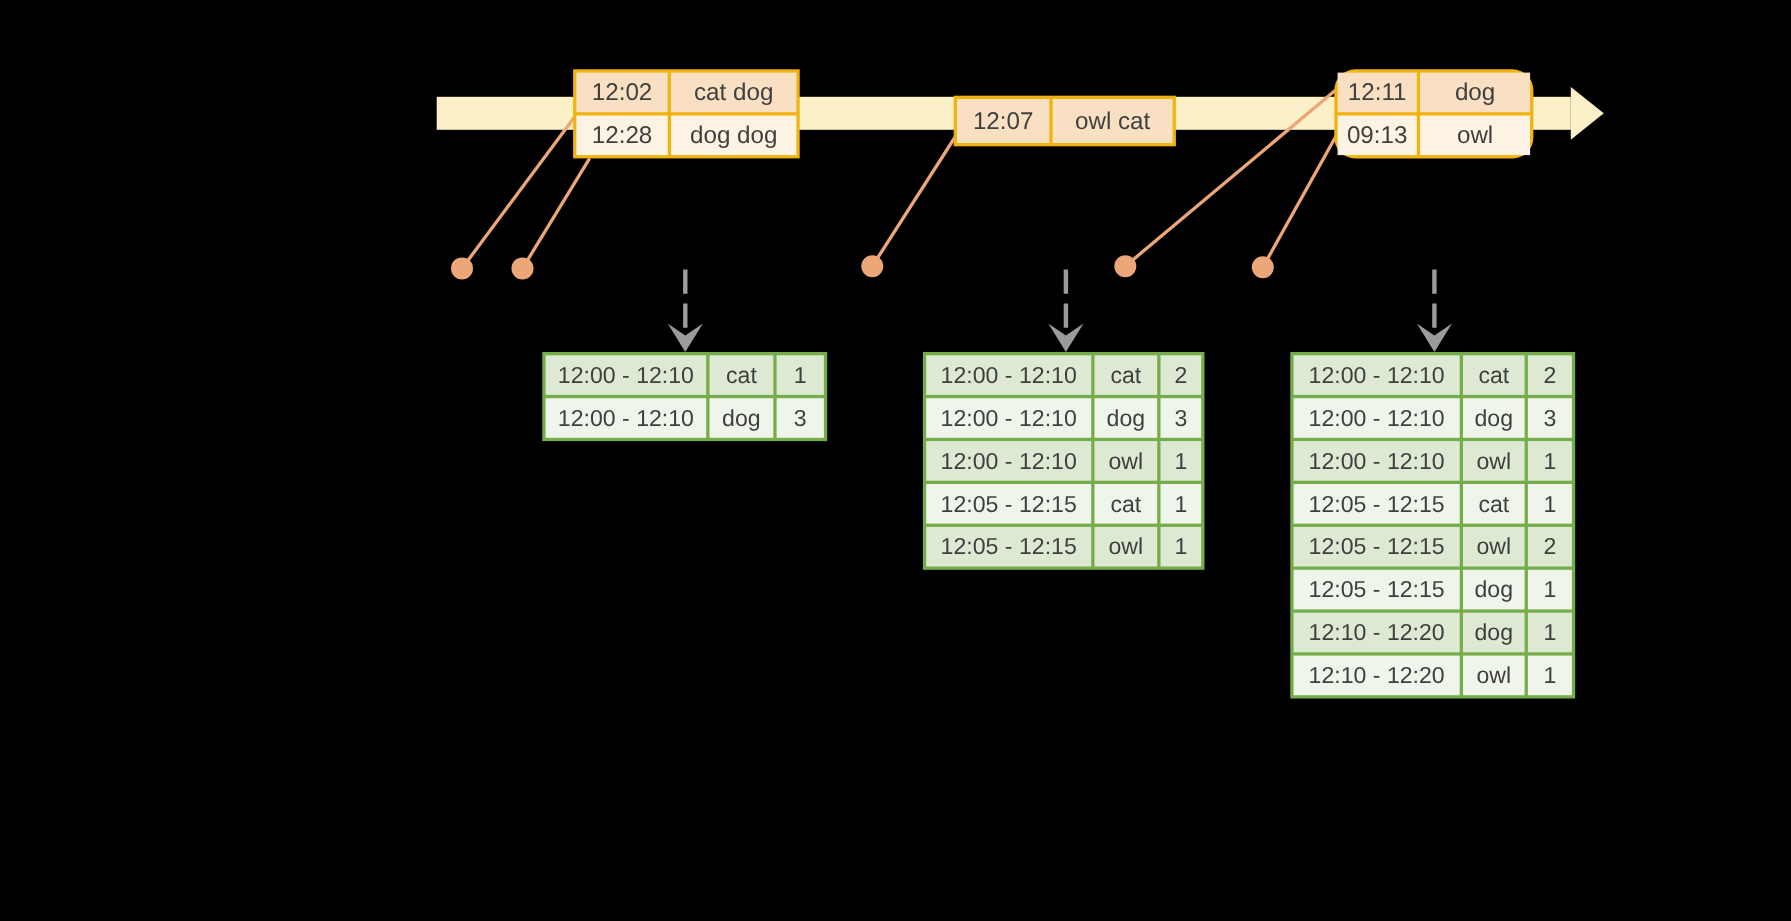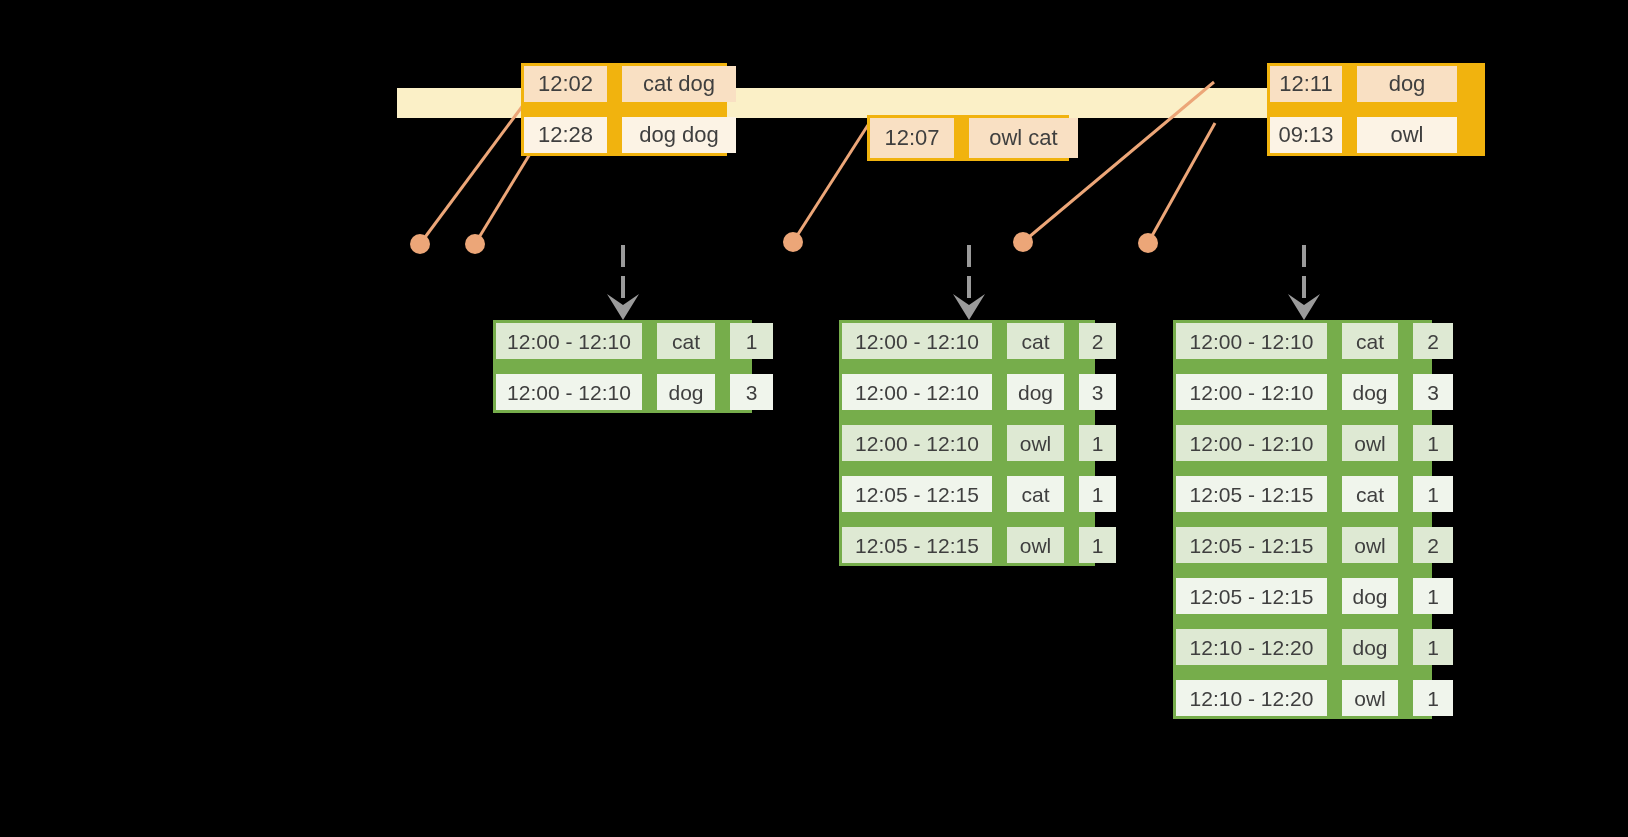--- a/index.html
+++ b/index.html
@@ -6,23 +6,23 @@
     --bg:#000000; --golden:#F1B30E; --peach:#F9E0C3; --cream:#FCF3E5;
     --band:#FBF0C7; --orange:#ECA678; --green-border:#76AD4B;
     --green-dark:#DEE9D3; --green-light:#F0F5EC; --arrow-gray:#9B9B9B; --text:#3F3F3F;
   }
   html,body{margin:0;padding:0;background:var(--bg);}
   .stage{
     position:relative;width:1628px;height:837px;overflow:hidden;background:var(--bg);
     font-family:"Liberation Sans", sans-serif;color:var(--text);
   }
   .layer{position:absolute;left:0;top:0;}
-  .etable,.gtable{position:absolute;display:grid;gap:15px;padding:3px;box-sizing:border-box;}
+  .etable,.gtable{position:absolute;display:grid;gap:3px;padding:3px;box-sizing:border-box;}
   .etable{background:var(--golden);grid-auto-rows:36px;}
-  .etable.single{grid-auto-rows:40px;margin-top:28px;}
+  .etable.single{grid-auto-rows:40px;}
   .gtable{background:var(--green-border);grid-auto-rows:36px;text-align:center;}
   .cell{
     display:flex;align-items:center;justify-content:center;
     font-size:21px;line-height:1;white-space:nowrap;
   }
   .etable .cell{font-size:22px;}
   .shade-a{background:var(--peach);}
   .shade-b{background:var(--cream);}
   .gdark{background:var(--green-dark);}
   .glight{background:var(--green-light);}
@@ -74,21 +74,21 @@
     <div class="cell shade-a">cat dog</div>
     <div class="cell shade-b">12:28</div>
     <div class="cell shade-b">dog dog</div>
   </div>
 
   <div class="etable single" style="left:867px;top:87px;width:202px;grid-template-columns:84px 109px;">
     <div class="cell shade-a">12:07</div>
     <div class="cell shade-a">owl cat</div>
   </div>
 
-  <div class="etable" style="left:1267px;top:63px;width:218px;grid-template-columns:72px 100px;">
+  <div class="etable" style="left:1213px;top:63px;width:181px;grid-template-columns:72px 100px;border-radius:19px;">
     <div class="cell shade-a">12:11</div>
     <div class="cell shade-a">dog</div>
     <div class="cell shade-b">09:13</div>
     <div class="cell shade-b">owl</div>
   </div>
 
   <div class="gtable" style="left:493px;top:320px;width:259px;grid-template-columns:146px 58px 43px;">
     <div class="cell gdark">12:00 - 12:10</div>
     <div class="cell gdark">cat</div>
     <div class="cell gdark">1</div>

